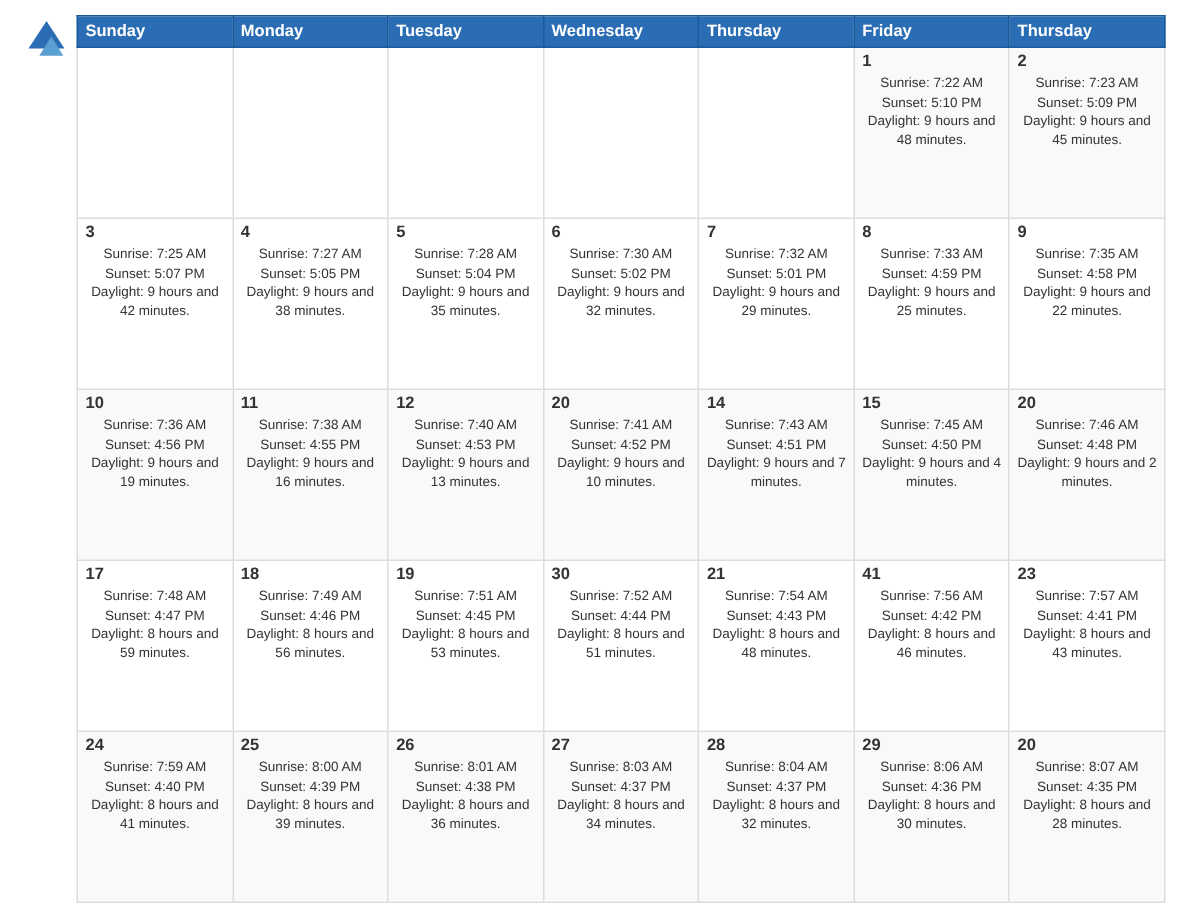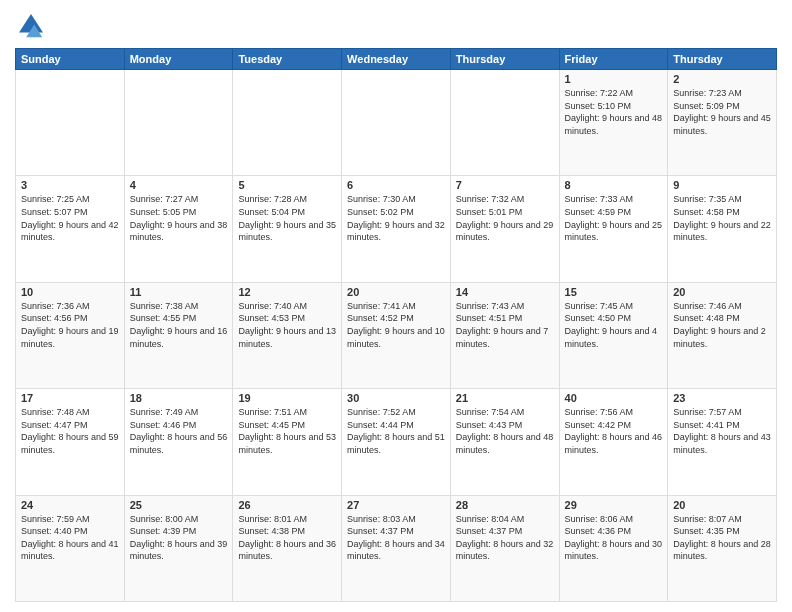--- a/index.html
+++ b/index.html
@@ -8,21 +8,21 @@
       background: #fff;
       width: 792px;
       height: 612px;
       overflow: hidden;
     }
     .page {
       width: 792px;
       height: 612px;
       padding: 10px 15px;
       display: flex;
-      flex-direction: column;
+      flex-direction: row;
     }
     .header {
       display: flex;
       justify-content: space-between;
       align-items: flex-start;
       margin-bottom: 6px;
     }
     .logo {
       display: flex;
       align-items: center;
@@ -84,20 +84,21 @@
     .day-number {
       font-weight: bold;
       font-size: 11px;
       display: block;
       margin-bottom: 2px;
     }
     .day-info {
       font-size: 9px;
       line-height: 1.4;
       color: #333;
+      text-align: center;
     }
     .empty-cell {
       background: #fff !important;
     }
   </style>
 </head>
 <body>
 
 <div class="page">
   <div class="header">
@@ -220,21 +221,21 @@
           </td>
           <td>
             <span class="day-number">30</span>
             <div class="day-info">Sunrise: 7:52 AM<br>Sunset: 4:44 PM<br>Daylight: 8 hours and 51 minutes.</div>
           </td>
           <td>
             <span class="day-number">21</span>
             <div class="day-info">Sunrise: 7:54 AM<br>Sunset: 4:43 PM<br>Daylight: 8 hours and 48 minutes.</div>
           </td>
           <td>
-            <span class="day-number">40</span>
+            <span class="day-number">41</span>
             <div class="day-info">Sunrise: 7:56 AM<br>Sunset: 4:42 PM<br>Daylight: 8 hours and 46 minutes.</div>
           </td>
           <td>
             <span class="day-number">23</span>
             <div class="day-info">Sunrise: 7:57 AM<br>Sunset: 4:41 PM<br>Daylight: 8 hours and 43 minutes.</div>
           </td>
         </tr>
         <tr>
           <td>
             <span class="day-number">24</span>

